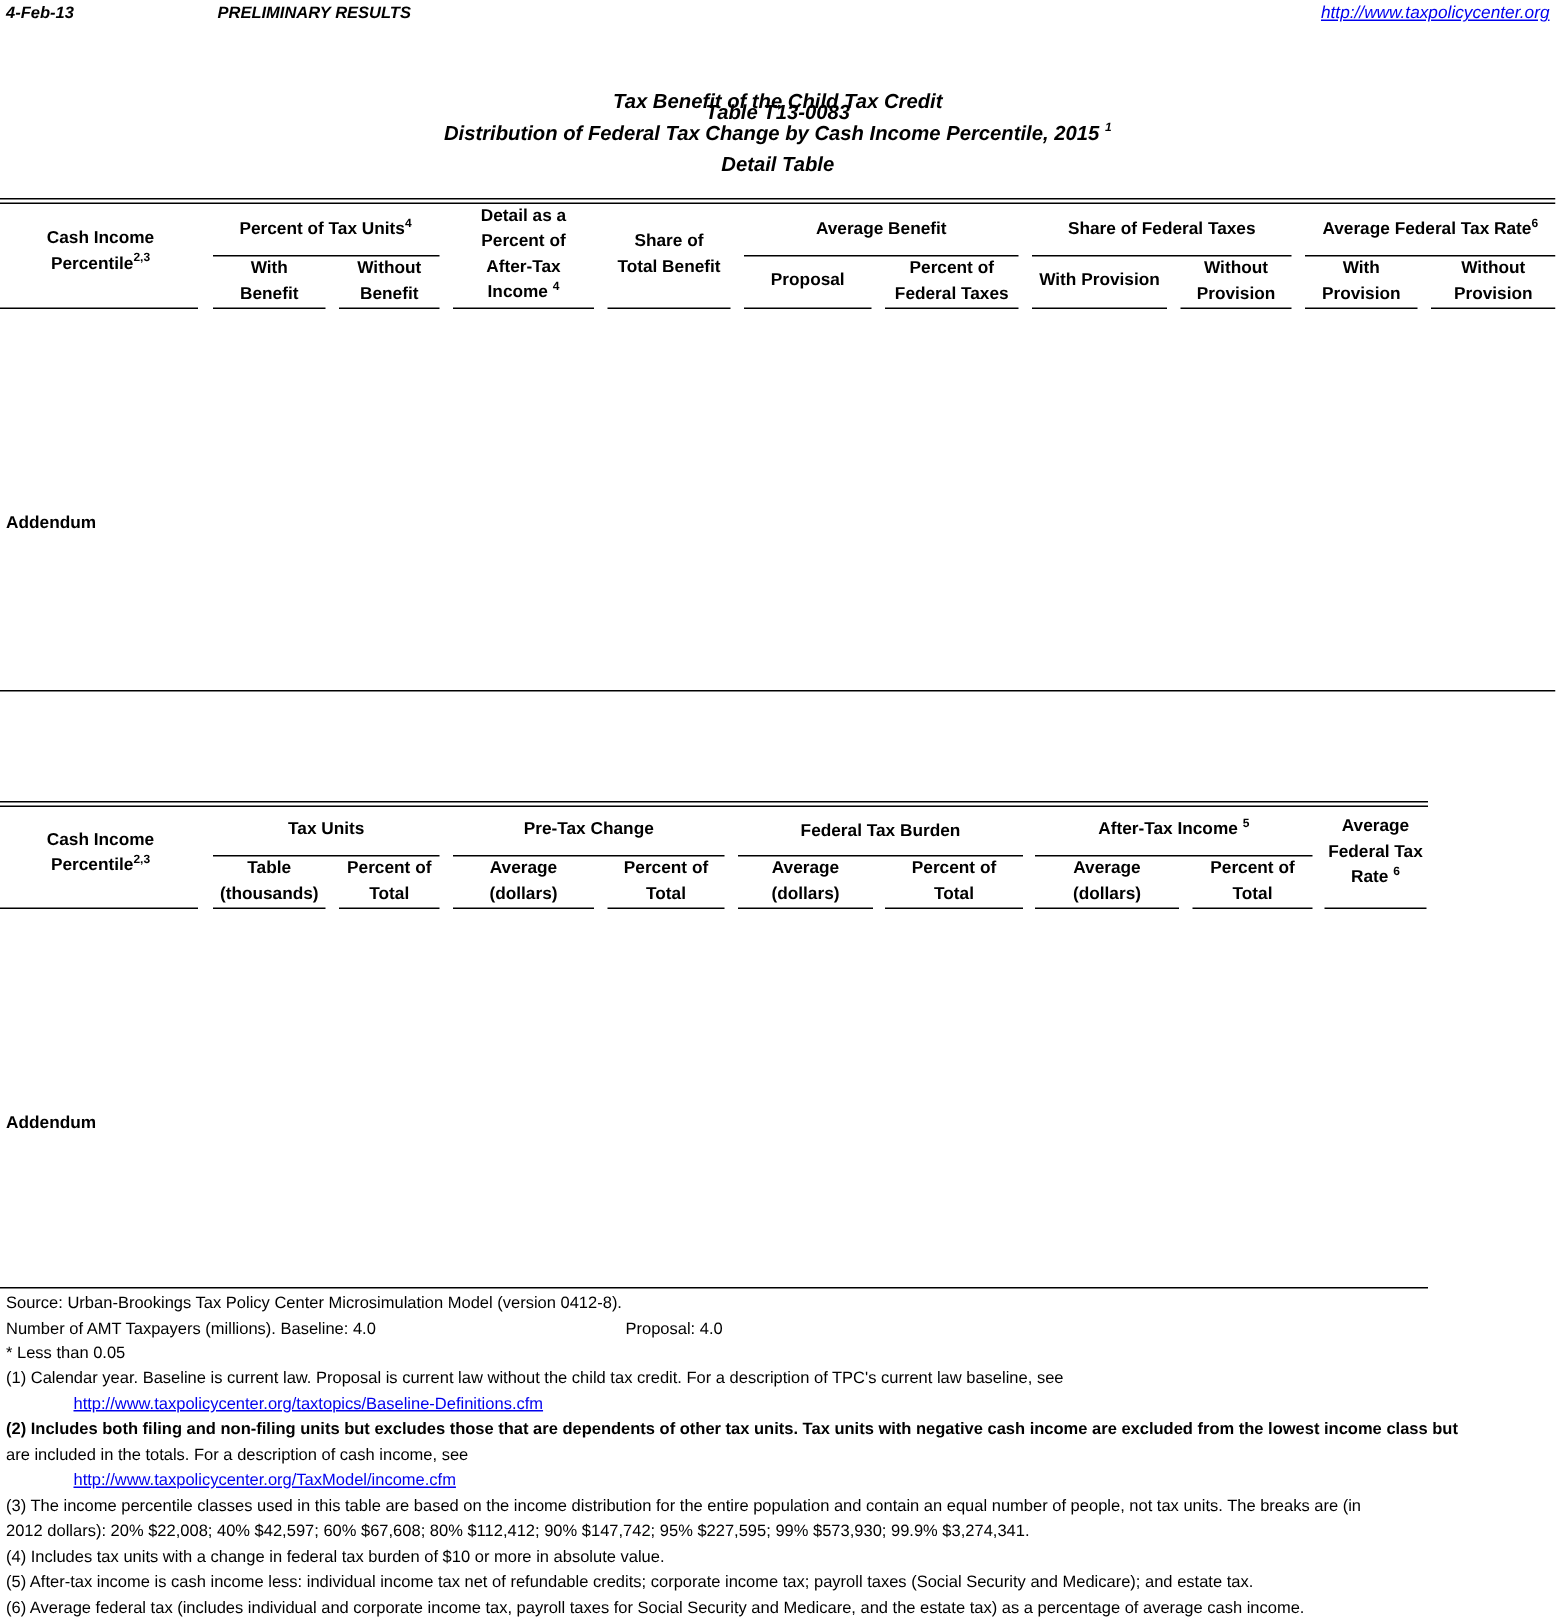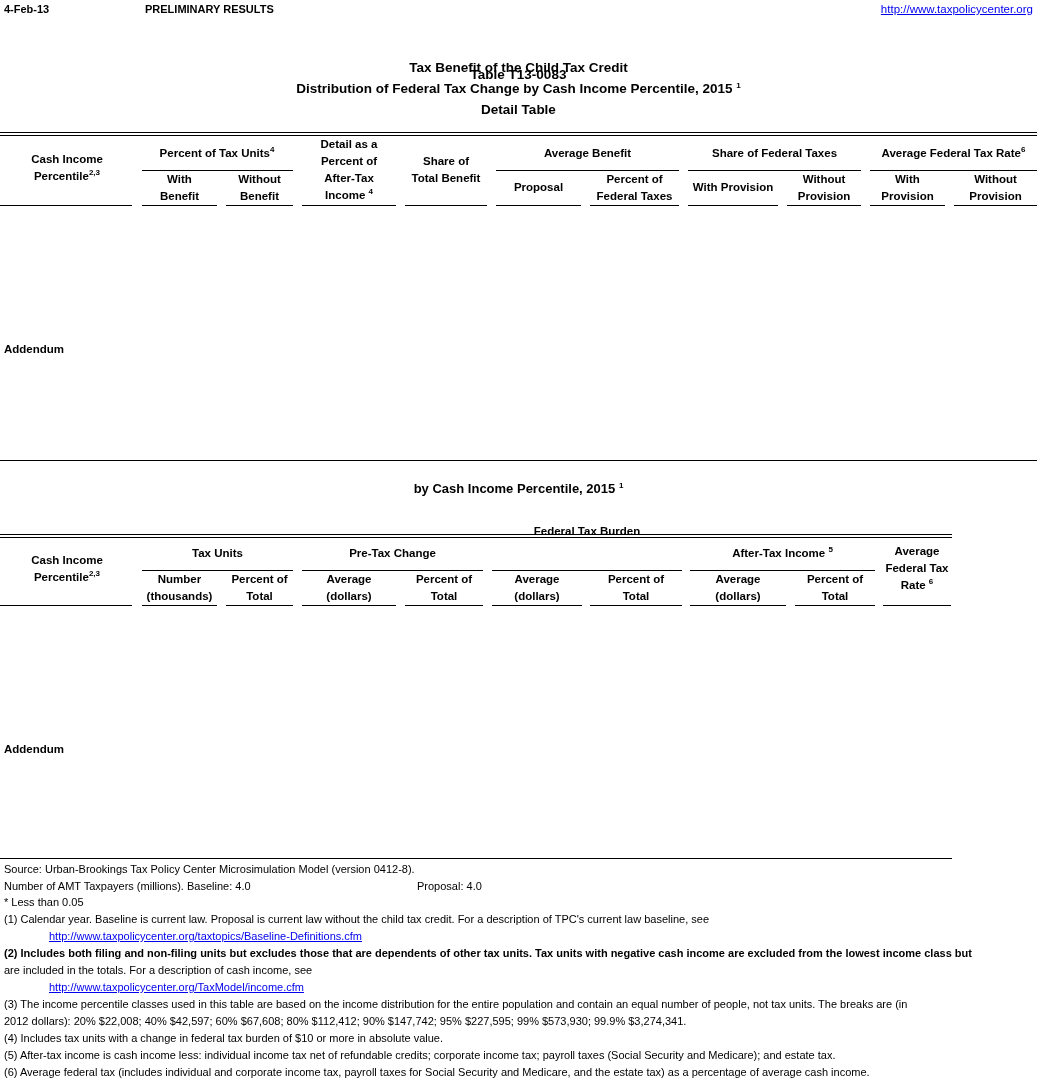--- a/index.html
+++ b/index.html
@@ -1,20 +1,20 @@
 <!DOCTYPE html>
 <html><head>
 <meta charset="utf-8">
 <style>
   html, body { margin: 0; padding: 0; background: #ffffff; }
   body {
     width: 1037px; height: 1081px; position: relative; overflow: hidden;
     font-family: "Liberation Sans", sans-serif; color: #000;
   }
-  .abs { position: absolute; }
+  .abs { position: absolute; font-style: italic; }
   .topbar { font-size: 11px; font-weight: bold; top: 3px; }
   .link { color: #0000ee; text-decoration: underline; font-weight: normal; padding-left: 45px; }
   .title { left: 0; width: 1037px; text-align: center; font-weight: bold; font-size: 13.5px; line-height: 21px; }
   sup { font-size: 8px; vertical-align: super; line-height: 0; }
   .hline { position: absolute; height: 0; border-top: 1px solid #000; }
   .dbl { position: absolute; left: 0; height: 2px; border-top: 1.5px solid #000; border-bottom: 1.5px solid #000; }
   .hdr { position: absolute; font-weight: bold; font-size: 11.5px; text-align: center; line-height: 17px; }
   .row { position: absolute; left: 0; height: 17px; font-size: 11.5px; line-height: 17px; }
   .note { position: absolute; left: 4px; font-size: 11px; line-height: 17px; white-space: nowrap; }
 </style>
@@ -110,51 +110,50 @@
       <div class="row" style="top: 375px;"></div>
       <div class="row" style="top: 392px;"></div>
       <div class="row" style="top: 409px;"></div>
       <div class="row" style="top: 426px;"></div>
     </div>
   <div class="hline" style="left:0;top:460px;width:1037px;"></div>
 </div>
 
 <div>
   <div class="abs" style="left:0;top:479px;width:1037px;text-align:center;font-weight:bold;font-size:13px;line-height:20px;">
-    <div><span>by Cash Income Percentile, 2015</span> <sup>1</sup></div>
   </div>
   <div class="dbl" style="top:534px;width:952px;"></div>
 
   <div class="hdr" style="left:12px;top:552px;width:110px;">
     <div>Cash Income</div>
     <div><span>Percentile</span><sup>2,3</sup></div>
   </div>
   <div class="hdr" style="left:142px;top:545px;width:151px;">Tax Units</div>
   <div class="hline" style="left:142px;top:570px;width:151px;"></div>
   <div class="hdr" style="left:142px;top:571px;width:75px;">
-      <div>Number</div>
+      <div>Table</div>
       <div>(thousands)</div>
     </div>
   <div class="hdr" style="left:226px;top:571px;width:67px;">
       <div>Percent of</div>
       <div>Total</div>
     </div>
 
   <div class="hdr" style="left:302px;top:545px;width:181px;">Pre-Tax Change</div>
   <div class="hline" style="left:302px;top:570px;width:181px;"></div>
   <div class="hdr" style="left:302px;top:571px;width:94px;">
       <div>Average</div>
       <div>(dollars)</div>
     </div>
   <div class="hdr" style="left:405px;top:571px;width:78px;">
       <div>Percent of</div>
       <div>Total</div>
     </div>
 
-  <div class="hdr" style="left:492px;top:523px;width:190px;text-align:center;">Federal Tax Burden</div>
+  <div class="hdr" style="left:492px;top:546px;width:190px;text-align:center;">Federal Tax Burden</div>
   <div class="hline" style="left:492px;top:570px;width:190px;"></div>
   <div class="hdr" style="left:492px;top:571px;width:90px;">
       <div>Average</div>
       <div>(dollars)</div>
     </div>
   <div class="hdr" style="left:590px;top:571px;width:92px;">
       <div>Percent of</div>
       <div>Total</div>
     </div>
 

